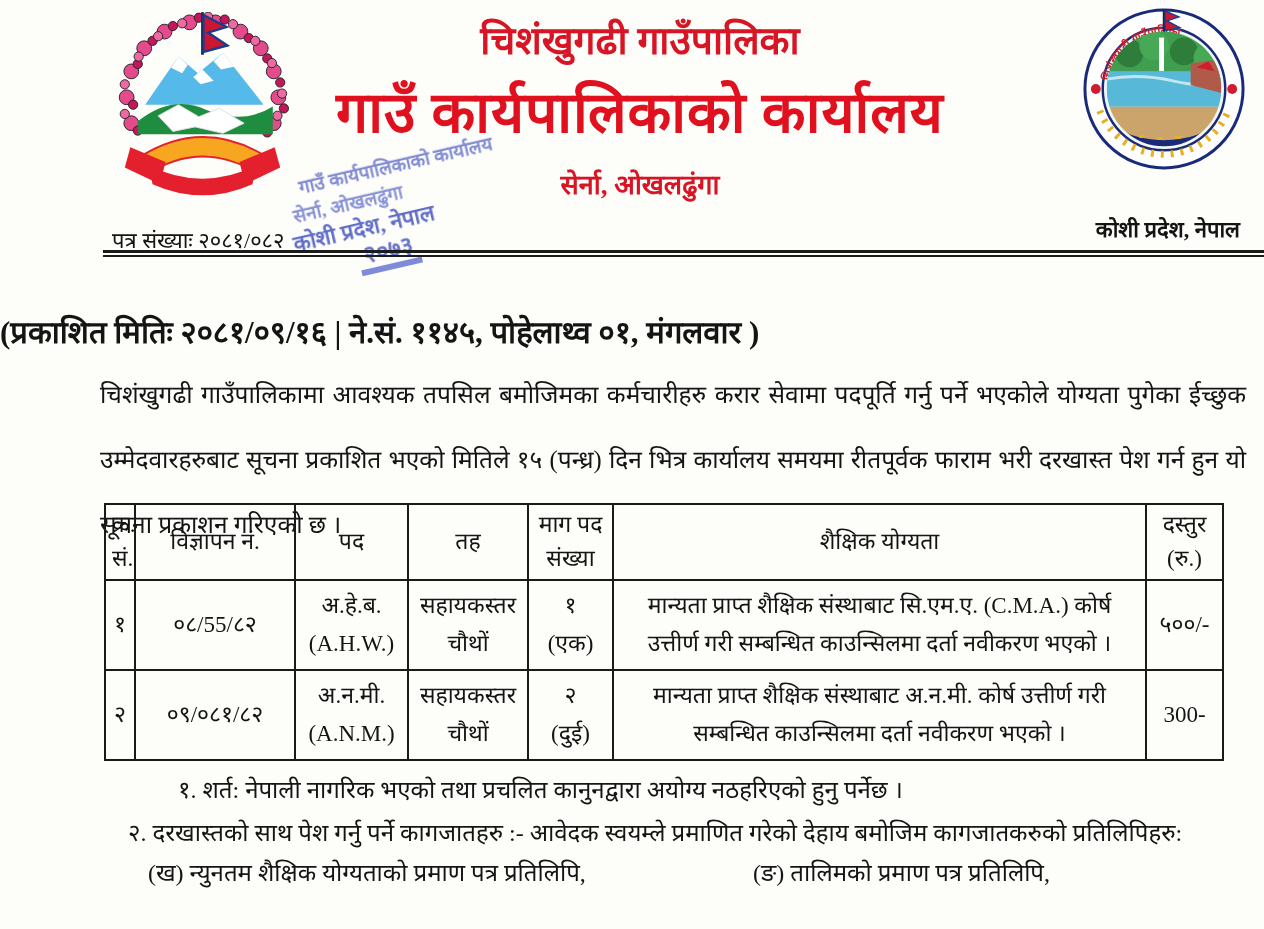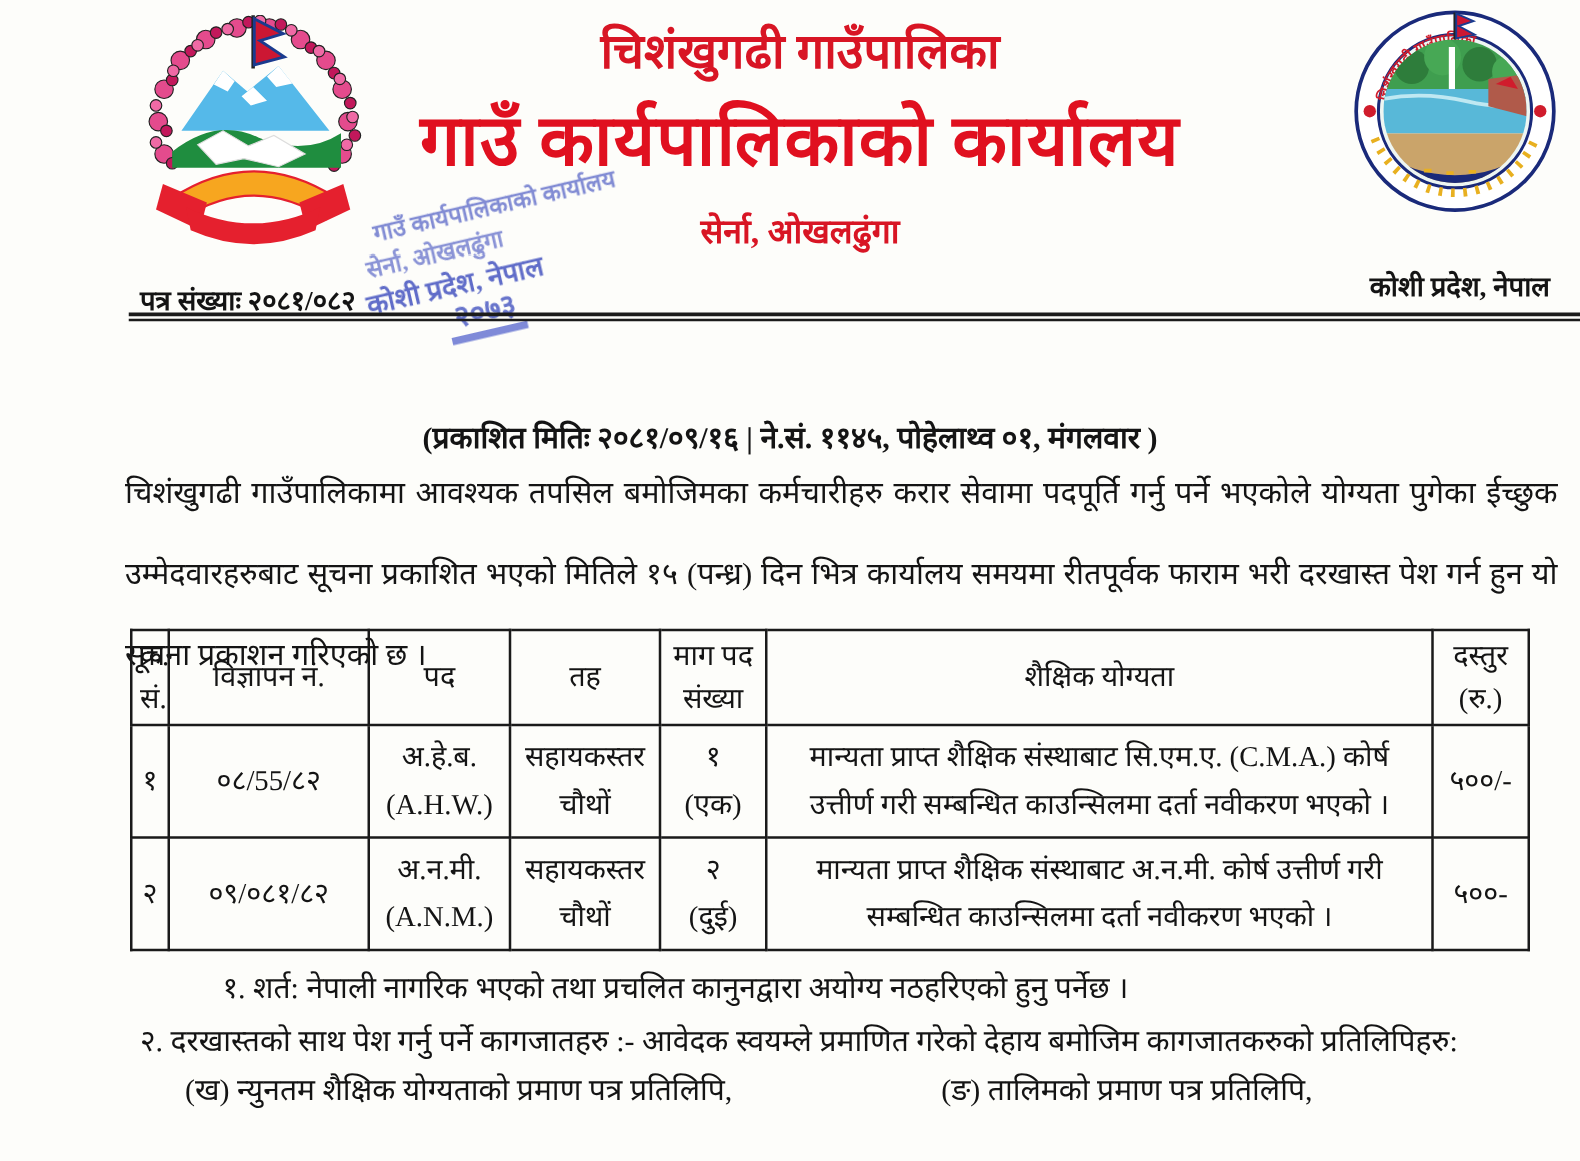--- a/index.html
+++ b/index.html
@@ -11,21 +11,21 @@
 
   
   .header-center { position:absolute; top:12px; left:240px; width:800px; text-align:center; }
   .muni-name  { font-size:39px; font-weight:bold; color:#d81524; }
   .office-name{ font-size:57px; font-weight:bold; color:#e0101f; margin-top:6px; letter-spacing:1px; }
   .office-addr{ font-size:27px; font-weight:bold; color:#d81524; margin-top:16px; }
 
   .emblem-left { position:absolute; top:12px; left:110px; }
   .seal-right  { position:absolute; top:2px;  left:1080px; }
 
-  .ref-no   { position:absolute; top:224px; left:112px; font-size:22px; font-weight:bold; }
+  .ref-no   { position:absolute; top:224px; left:112px; font-size:22px; font-weight:normal; }
   .province { position:absolute; top:213px; right:24px; font-size:22px; font-weight:bold; }
 
   
   .stamp {
     position:absolute; top:148px; left:288px; width:260px;
     transform:rotate(-13deg); color:#2b3cb8; opacity:.78;
     font-size:19px; line-height:27px; font-weight:bold;
     filter:blur(.4px); pointer-events:none;
   }
   .stamp .s1 { margin-left:18px; opacity:.75; }
@@ -37,43 +37,43 @@
   
   .rule { position:absolute; top:250px; left:103px; right:0; height:7px;
           border-top:3px solid #1b1b1b; border-bottom:2px solid #1b1b1b; }
   .banner {
     position:absolute; top:260px; left:103px; right:0; height:55px;
     background:linear-gradient(100deg,#191924 0%,#262630 30%,#14141d 65%,#1e1e28 100%);
     display:flex; align-items:center; justify-content:center;
   }
   .banner-title { color:#ffffff; font-size:31px; font-weight:bold; letter-spacing:.5px; }
 
-  .date-line { position:absolute; top:332px; left:0; width:100%; text-align:center;
-               font-size:24px; font-weight:bold; }
+  .date-line { position:absolute; top:310px; left:0; width:100%; 
+               font-size:31px; font-weight:bold; }
 
   
   .body-text { position:absolute; top:362px; left:100px; right:18px;
                font-size:24.5px; line-height:65px; text-align:justify; }
 
   
   table.vacancy { position:absolute; top:503px; left:104px; border-collapse:collapse;
                   table-layout:fixed; width:1118px; }
   table.vacancy th, table.vacancy td {
     border:2.5px solid #1a1a1a; text-align:center; vertical-align:middle;
     font-size:23px; white-space:pre-line; padding:2px 6px;
   }
   table.vacancy th { font-weight:normal; height:76px; line-height:34px; }
   table.vacancy td { height:90px; line-height:38px; }
   td.qual { line-height:44px;margin-left:33px; }
   col.c-sn{width:30px} col.c-ad{width:160px} col.c-post{width:113px}
   col.c-lvl{width:120px} col.c-cnt{width:85px} col.c-qual{width:533px} col.c-fee{width:77px}
 
   
   .cond1 { position:absolute; top:772px; left:130px; font-size:24px; font-weight:500;margin-left:48px; }
-  .cond2 { position:absolute; top:815px; left:112px; font-size:24px; }
+  .cond2 { position:absolute; top:815px; left:128px; font-size:24px; }
   .docs  { position:absolute; top:857px; left:148px; right:0; display:grid;
            grid-template-columns:605px auto; row-gap:12px; font-size:24px; line-height:33px; }
 </style>
 </head>
 <body>
 
 <div class="page">
 
   <div class="emblem-left">
     <svg width="185" height="190" viewBox="0 0 200 205">
@@ -243,21 +243,21 @@
       <tr>
         <td>२</td>
         <td>०९/०८१/८२</td>
         <td>अ.न.मी.
 (A.N.M.)</td>
         <td>सहायकस्तर
 चौथों</td>
         <td>२
 (दुई)</td>
         <td class="qual">मान्यता प्राप्त शैक्षिक संस्थाबाट अ.न.मी. कोर्ष उत्तीर्ण गरी सम्बन्धित काउन्सिलमा दर्ता नवीकरण भएको ।</td>
-        <td>५००-</td>
+        <td>300-</td>
       </tr>
     </tbody>
   </table>
 
   <div class="cond1">१.  शर्त: नेपाली नागरिक भएको तथा प्रचलित कानुनद्वारा अयोग्य नठहरिएको हुनु पर्नेछ ।</div>
   <div class="cond2">२. दरखास्तको साथ पेश गर्नु पर्ने कागजातहरु :- आवेदक स्वयम्ले प्रमाणित गरेको देहाय बमोजिम कागजातकरुको प्रतिलिपिहरु:</div>
 
   <div class="docs">
     <div>(ख) न्युनतम शैक्षिक योग्यताको प्रमाण पत्र प्रतिलिपि,</div>
     <div>(ङ) तालिमको प्रमाण पत्र प्रतिलिपि,</div>

